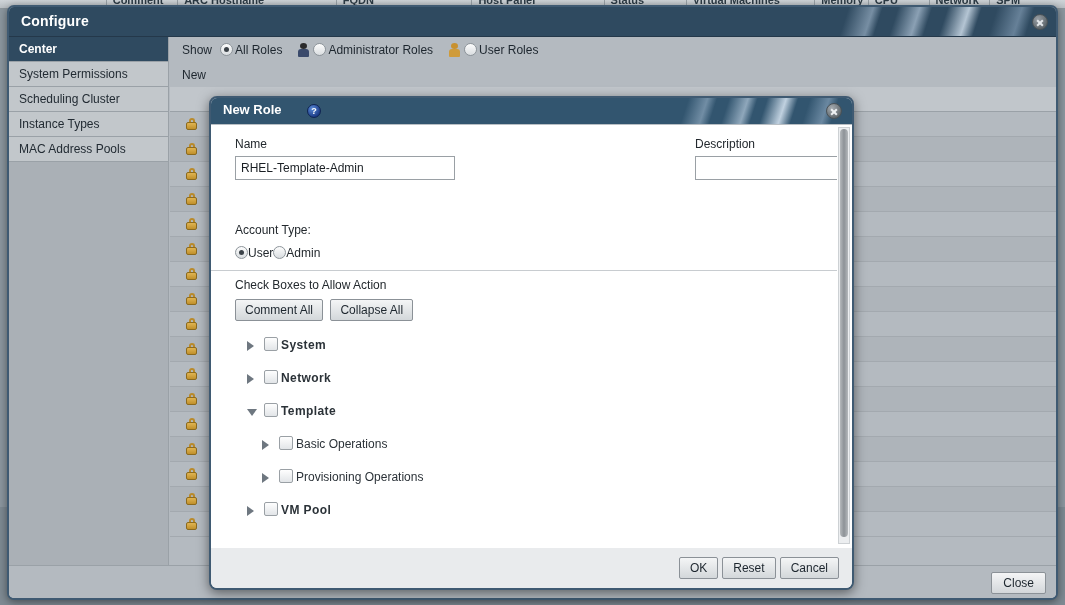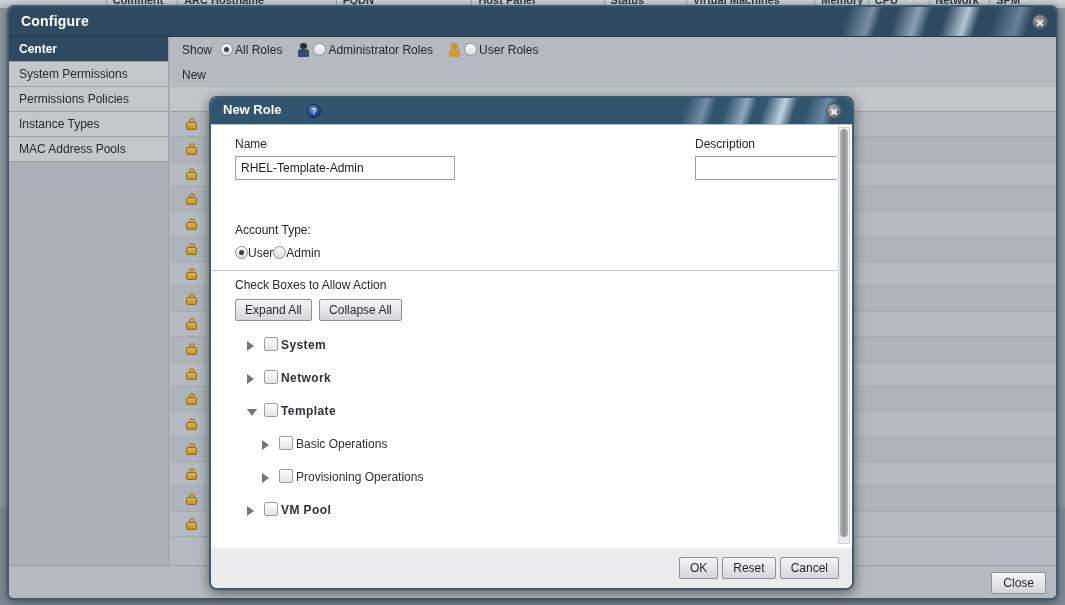--- a/index.html
+++ b/index.html
@@ -364,21 +364,21 @@
       <div class="swoosh"></div>
       <div class="cfg-title">Configure</div>
       <div class="win-close" title="Close"></div>
     </div>
 
     <div class="cfg-body">
 
       <div class="cfg-nav" id="cfg-nav">
           <div class="nav-item active"><span>Center</span></div>
           <div class="nav-item"><span>System Permissions</span></div>
-          <div class="nav-item"><span>Permissions Policies</span></div>
+          <div class="nav-item"><span>Scheduling Cluster</span></div>
           <div class="nav-item"><span>Instance Types</span></div>
           <div class="nav-item"><span>MAC Address Pools</span></div>
         </div>
 
       <div class="cfg-pane">
 
         <div class="show-row">
           <span class="lbl">Show</span><span id="show-opts"><span class="radio on"></span><span style="margin-right: 6px;">All Roles</span><span class="person-icon admin"><span class="head"></span><span class="body"></span></span><span class="radio"></span><span style="margin-right: 6px;">Administrator Roles</span><span class="person-icon user"><span class="head"></span><span class="body"></span></span><span class="radio"></span><span style="margin-right: 6px;">User Roles</span></span>
         </div>
 
@@ -535,21 +535,21 @@
         <div class="acct-area">
           <div class="acct-label">Account Type:</div>
           <div id="acct-opts"><span class="acct-opt"><span class="radio on"></span><span>User</span></span><span class="acct-opt"><span class="radio"></span><span>Admin</span></span></div>
         </div>
 
         <div class="sep"></div>
 
         <div class="actions-area">
           <div class="actions-title">Check Boxes to Allow Action</div>
           <div class="actions-btns">
-            <button class="btn">Expand All</button>
+            <button class="btn">Comment All</button>
             <button class="btn">Collapse All</button>
           </div>
           <div class="tree" id="perm-tree">
               <div class="tree-node lvl0">
                 <span class="twisty closed"></span>
                 <span class="tree-cb"></span>
                 <span class="tree-lbl">System</span>
               </div>
               <div class="tree-node lvl0">
                 <span class="twisty closed"></span>

